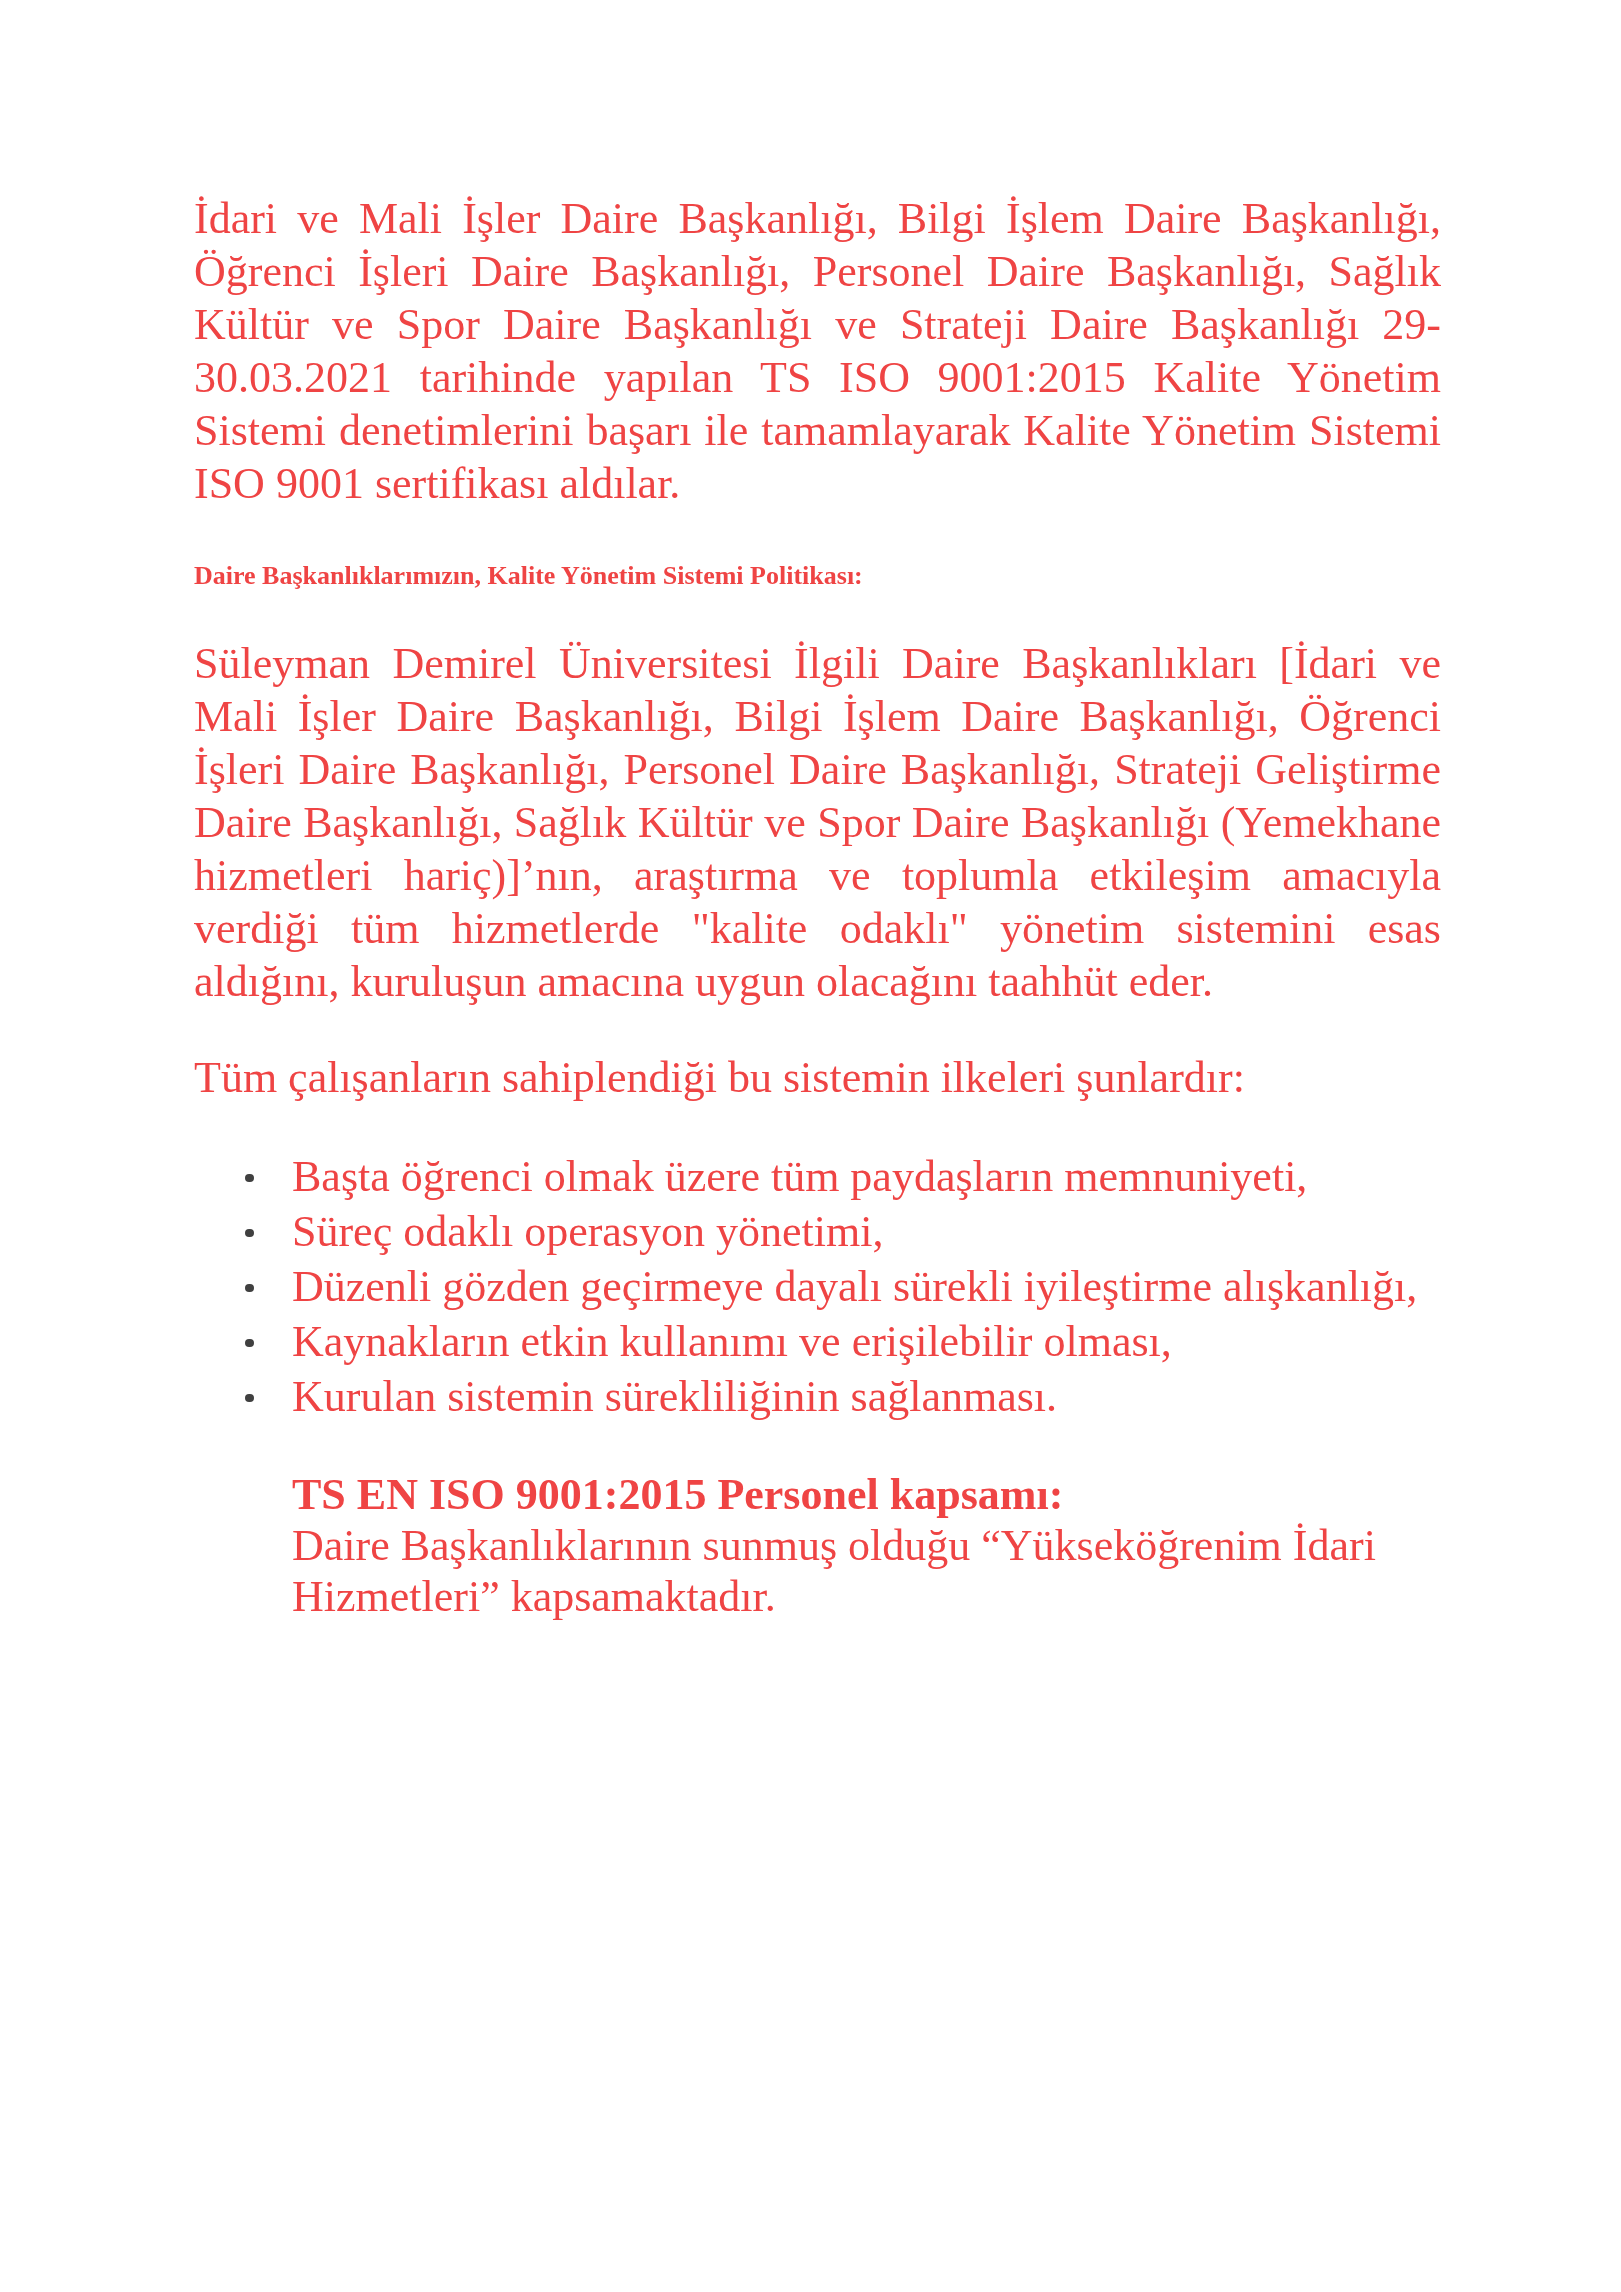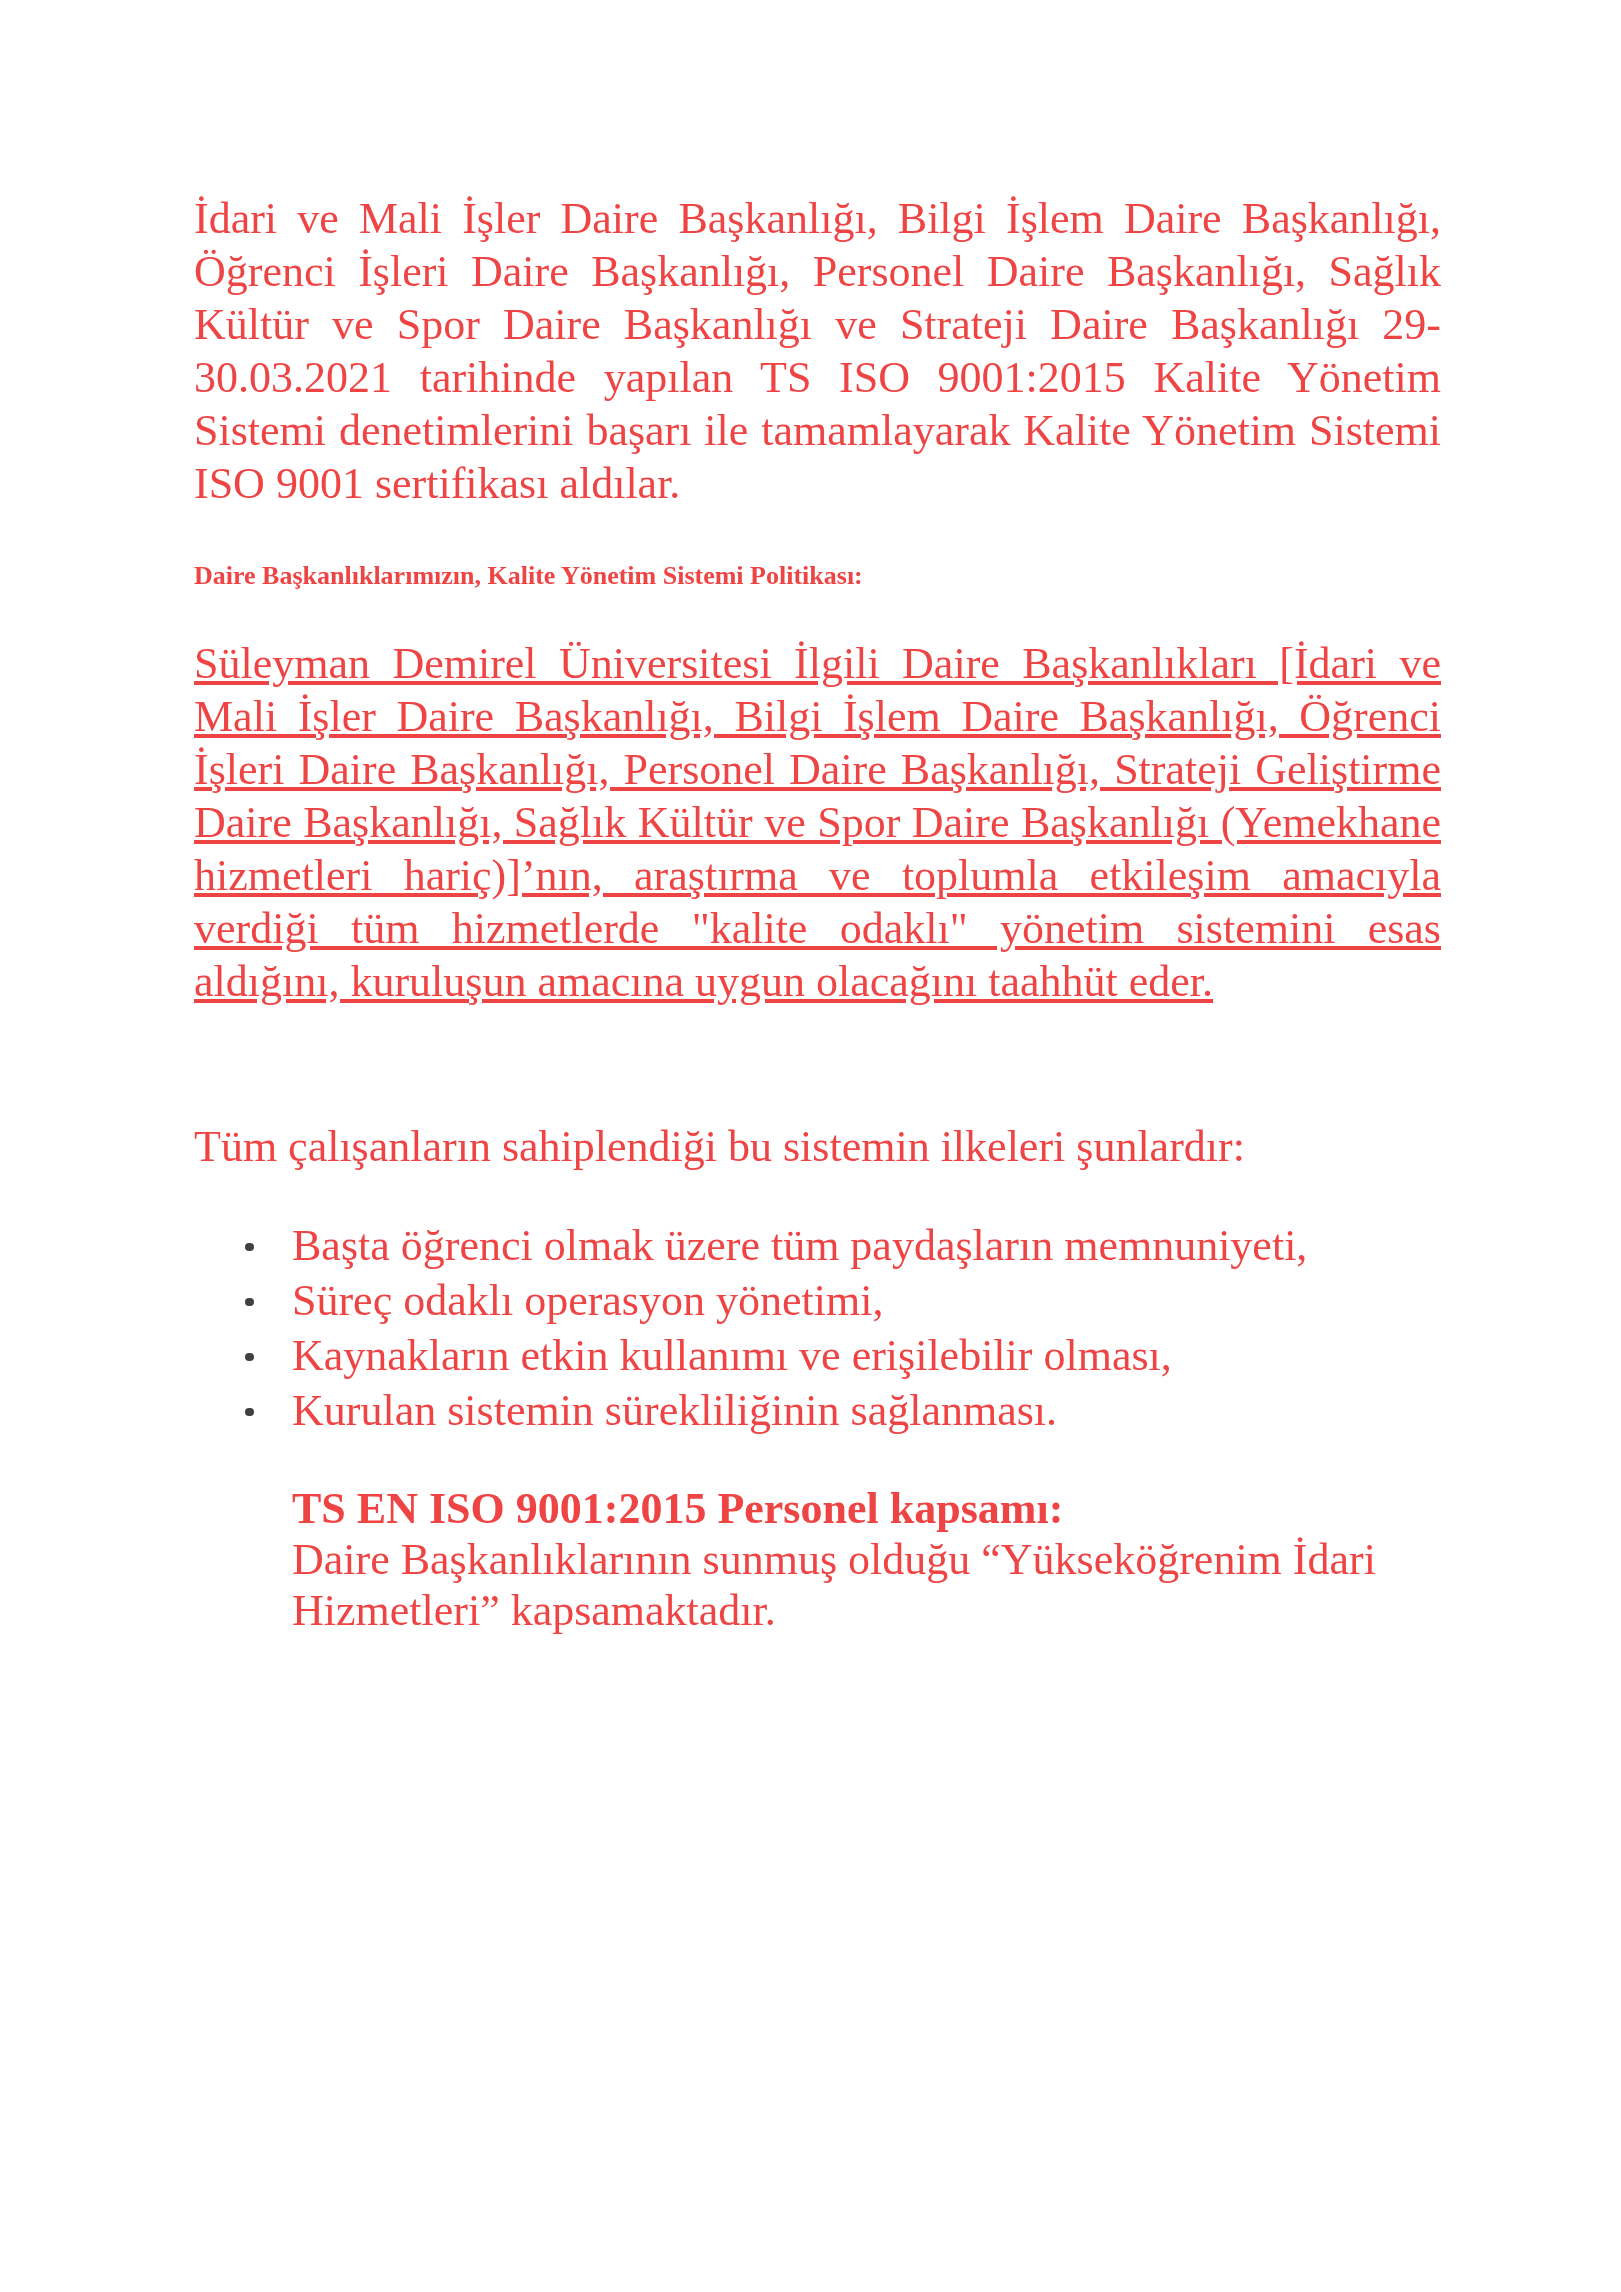--- a/index.html
+++ b/index.html
@@ -7,21 +7,21 @@
   .page {
     position: absolute; left: 194px; top: 192px; width: 1247px;
     font-family: "Liberation Serif", serif;
     color: #ef4444;
     font-size: 44px;
     line-height: 53px;
   }
   .p { margin: 0; text-align: justify; }
   .p1 { margin-bottom: 39px; }
   .h { font-weight: bold; font-size: 26px; line-height: 53px; margin: 0 0 35px 0; }
-  .p2 { margin-bottom: 112px; text-decoration: underline; }
+  .p2 { margin-bottom: 43px; }
   .p3 { margin-bottom: 45px; }
   ul.bullets { list-style: none; margin: 0; padding: 0 0 0 98px; }
   ul.bullets li { position: relative; text-align: justify; line-height: 55px; }
   ul.bullets li .dot {
     position: absolute; left: -47px; top: 24.5px; width: 8.8px; height: 8.8px;
     border-radius: 50%; background: #404040;
   }
   .scope { margin-left: 98px; margin-top: 45px; }
   .scope .st { font-weight: bold; font-size: 44px; line-height: 51px; }
   .scope .sb { line-height: 51px; }
@@ -30,20 +30,21 @@
 <body>
 
 <div class="page">
   <p class="p p1">İdari ve Mali İşler Daire Başkanlığı, Bilgi İşlem Daire Başkanlığı, Öğrenci İşleri Daire Başkanlığı, Personel Daire Başkanlığı, Sağlık Kültür ve Spor Daire Başkanlığı ve Strateji Daire Başkanlığı 29-30.03.2021 tarihinde yapılan TS ISO 9001:2015 Kalite Yönetim Sistemi denetimlerini başarı ile tamamlayarak Kalite Yönetim Sistemi ISO 9001 sertifikası aldılar.</p>
   <h2 class="h">Daire Başkanlıklarımızın, Kalite Yönetim Sistemi Politikası:</h2>
   <p class="p p2">Süleyman Demirel Üniversitesi İlgili Daire Başkanlıkları [İdari ve Mali İşler Daire Başkanlığı, Bilgi İşlem Daire Başkanlığı, Öğrenci İşleri Daire Başkanlığı, Personel Daire Başkanlığı, Strateji Geliştirme Daire Başkanlığı, Sağlık Kültür ve Spor Daire Başkanlığı (Yemekhane hizmetleri hariç)]’nın, araştırma ve toplumla etkileşim amacıyla verdiği tüm hizmetlerde "kalite odaklı" yönetim sistemini esas aldığını, kuruluşun amacına uygun olacağını taahhüt eder.</p>
   <p class="p p3">Tüm çalışanların sahiplendiği bu sistemin ilkeleri şunlardır:</p>
   <ul class="bullets">
     <li><span class="dot"></span><span>Başta öğrenci olmak üzere tüm paydaşların memnuniyeti,</span></li>
     <li><span class="dot"></span><span>Süreç odaklı operasyon yönetimi,</span></li>
+    <li><span class="dot"></span><span>Düzenli gözden geçirmeye dayalı sürekli iyileştirme alışkanlığı,</span></li>
     <li><span class="dot"></span><span>Kaynakların etkin kullanımı ve erişilebilir olması,</span></li>
     <li><span class="dot"></span><span>Kurulan sistemin sürekliliğinin sağlanması.</span></li>
   </ul>
   <div class="scope">
     <div class="st">TS EN ISO 9001:2015 Personel kapsamı:</div>
     <div class="sb" style="width:1117px;">Daire Başkanlıklarının sunmuş olduğu “Yükseköğrenim İdari Hizmetleri” kapsamaktadır.</div>
   </div>
 </div>
 
 

